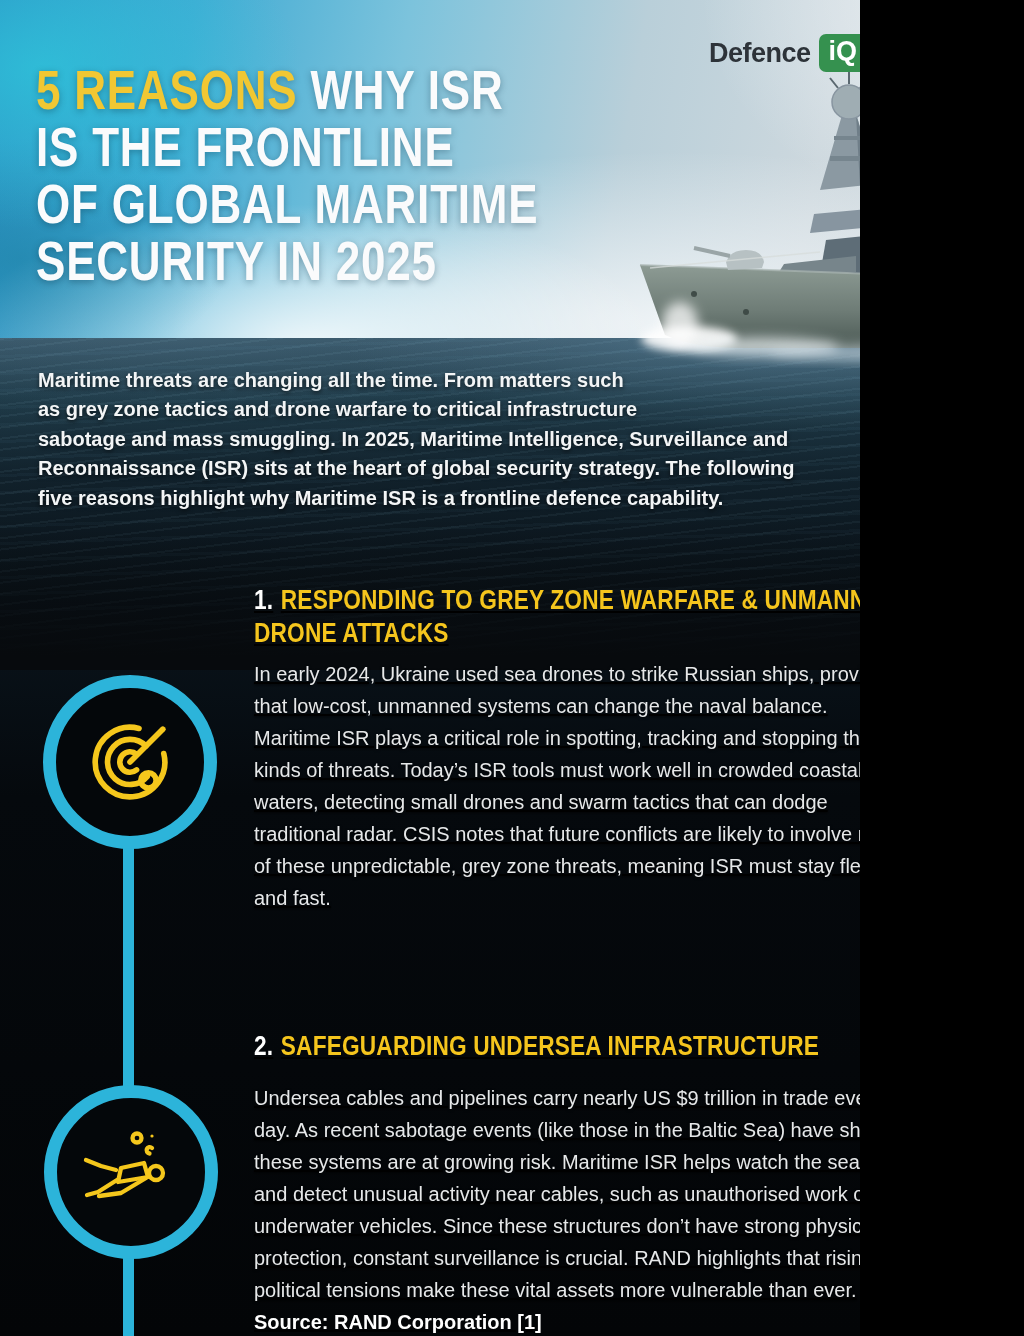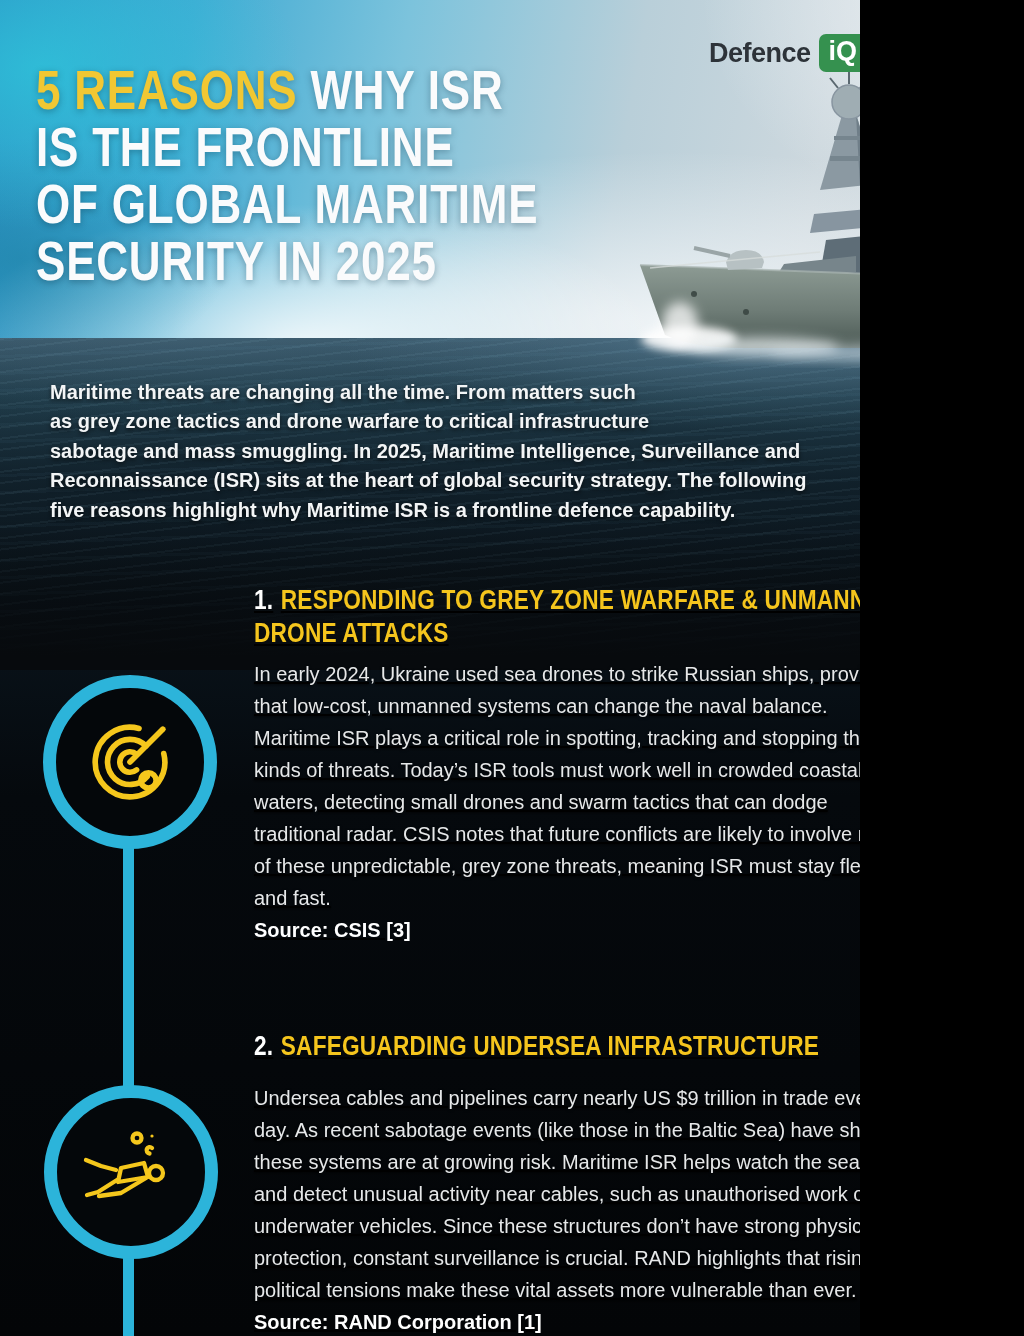--- a/index.html
+++ b/index.html
@@ -47,21 +47,21 @@
   .title{
     position:absolute;left:36px;top:62px;width:780px;margin:0;
     transform:scaleX(.8);transform-origin:0 0;
     font-size:55px;line-height:57px;font-weight:bold;letter-spacing:1px;
     color:#FAFBFC;text-shadow:0 2px 8px rgba(10,40,60,.35);
   }
   .t-line{display:block;}
   .yellow{color:#F1C733;}
   
   .intro{
-    position:absolute;left:38px;top:366px;width:880px;margin:12px;
+    position:absolute;left:38px;top:366px;width:880px;margin:0;
     font-size:20px;line-height:29.4px;font-weight:bold;color:#F3F5F6;
     white-space:pre-line;text-shadow:0 2px 4px rgba(0,0,0,.65);
   }
   
   .tl-line{position:absolute;left:123px;top:762px;width:11px;height:574px;background:#2CB4DA;}
   .tl-node{
     position:absolute;width:174px;height:174px;border:13px solid #2CB4DA;border-radius:50%;
     background:#04070A;box-sizing:border-box;display:flex;align-items:center;justify-content:center;
   }
   .node1{left:43px;top:675px;}
@@ -198,21 +198,20 @@
     <h2 class="sec-heading"><span class="num">1.</span><span class="ht">RESPONDING TO GREY ZONE WARFARE &amp; UNMANNED
 DRONE ATTACKS</span></h2>
     <p class="sec-body">In early 2024, Ukraine used sea drones to strike Russian ships, proving
 that low-cost, unmanned systems can change the naval balance.
 Maritime ISR plays a critical role in spotting, tracking and stopping these
 kinds of threats. Today’s ISR tools must work well in crowded coastal
 waters, detecting small drones and swarm tactics that can dodge
 traditional radar. CSIS notes that future conflicts are likely to involve more
 of these unpredictable, grey zone threats, meaning ISR must stay flexible
 and fast.</p>
-    <p class="sec-source">Source: CSIS [3]</p>
   </section>
 
   <section class="sec sec2">
     <h2 class="sec-heading"><span class="num">2.</span><span class="ht">SAFEGUARDING UNDERSEA INFRASTRUCTURE</span></h2>
     <p class="sec-body">Undersea cables and pipelines carry nearly US $9 trillion in trade every
 day. As recent sabotage events (like those in the Baltic Sea) have shown,
 these systems are at growing risk. Maritime ISR helps watch the seabed
 and detect unusual activity near cables, such as unauthorised work or
 underwater vehicles. Since these structures don’t have strong physical
 protection, constant surveillance is crucial. RAND highlights that rising

